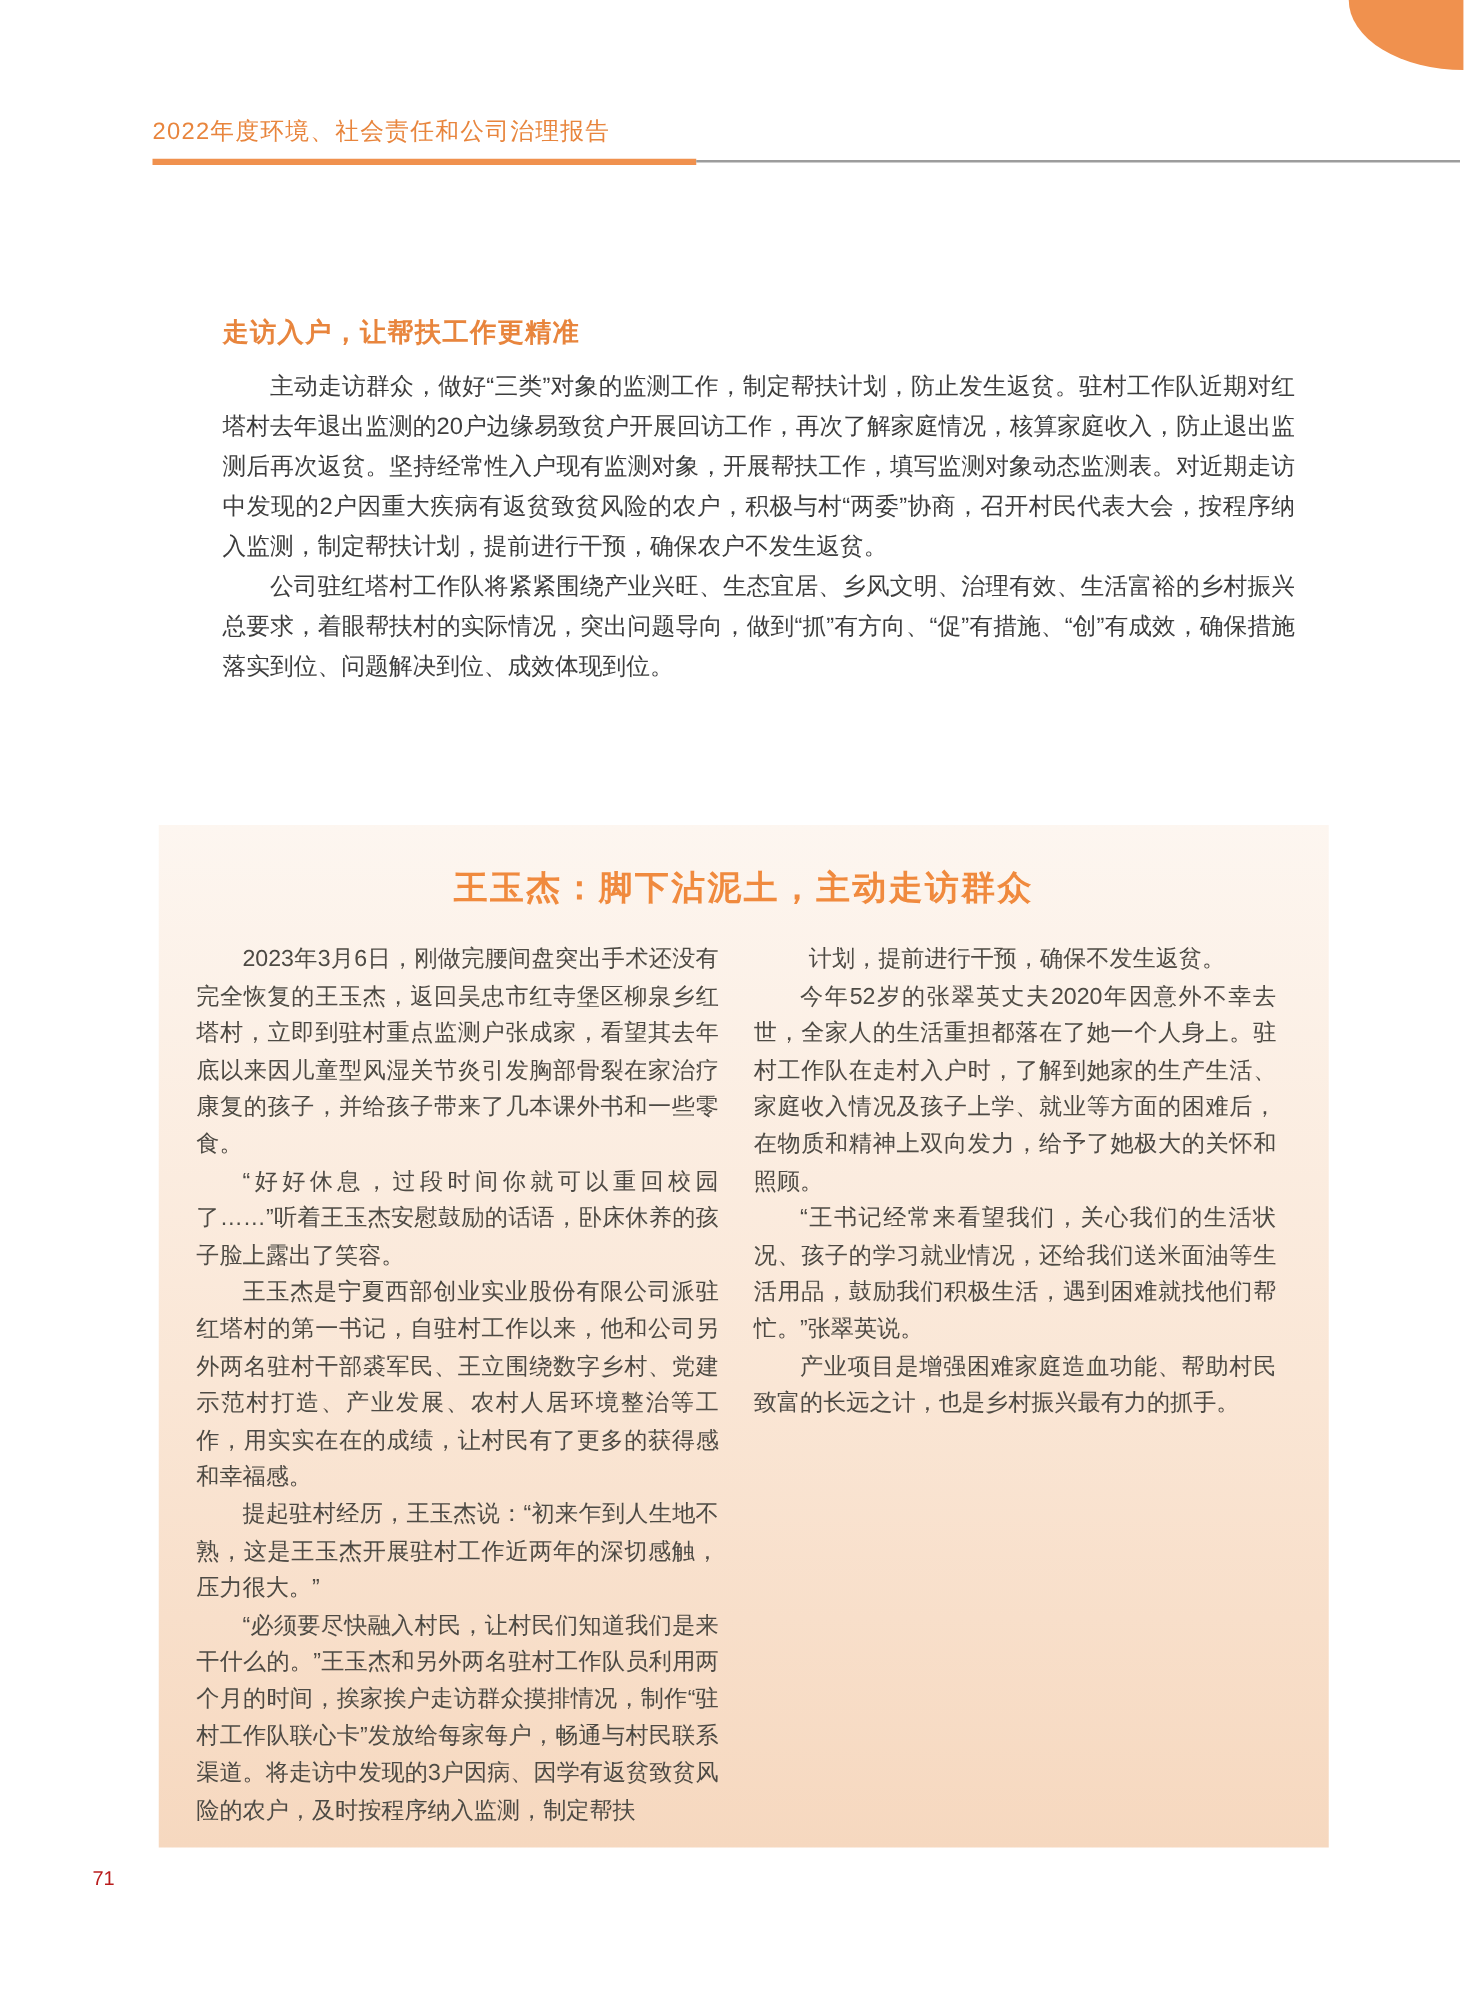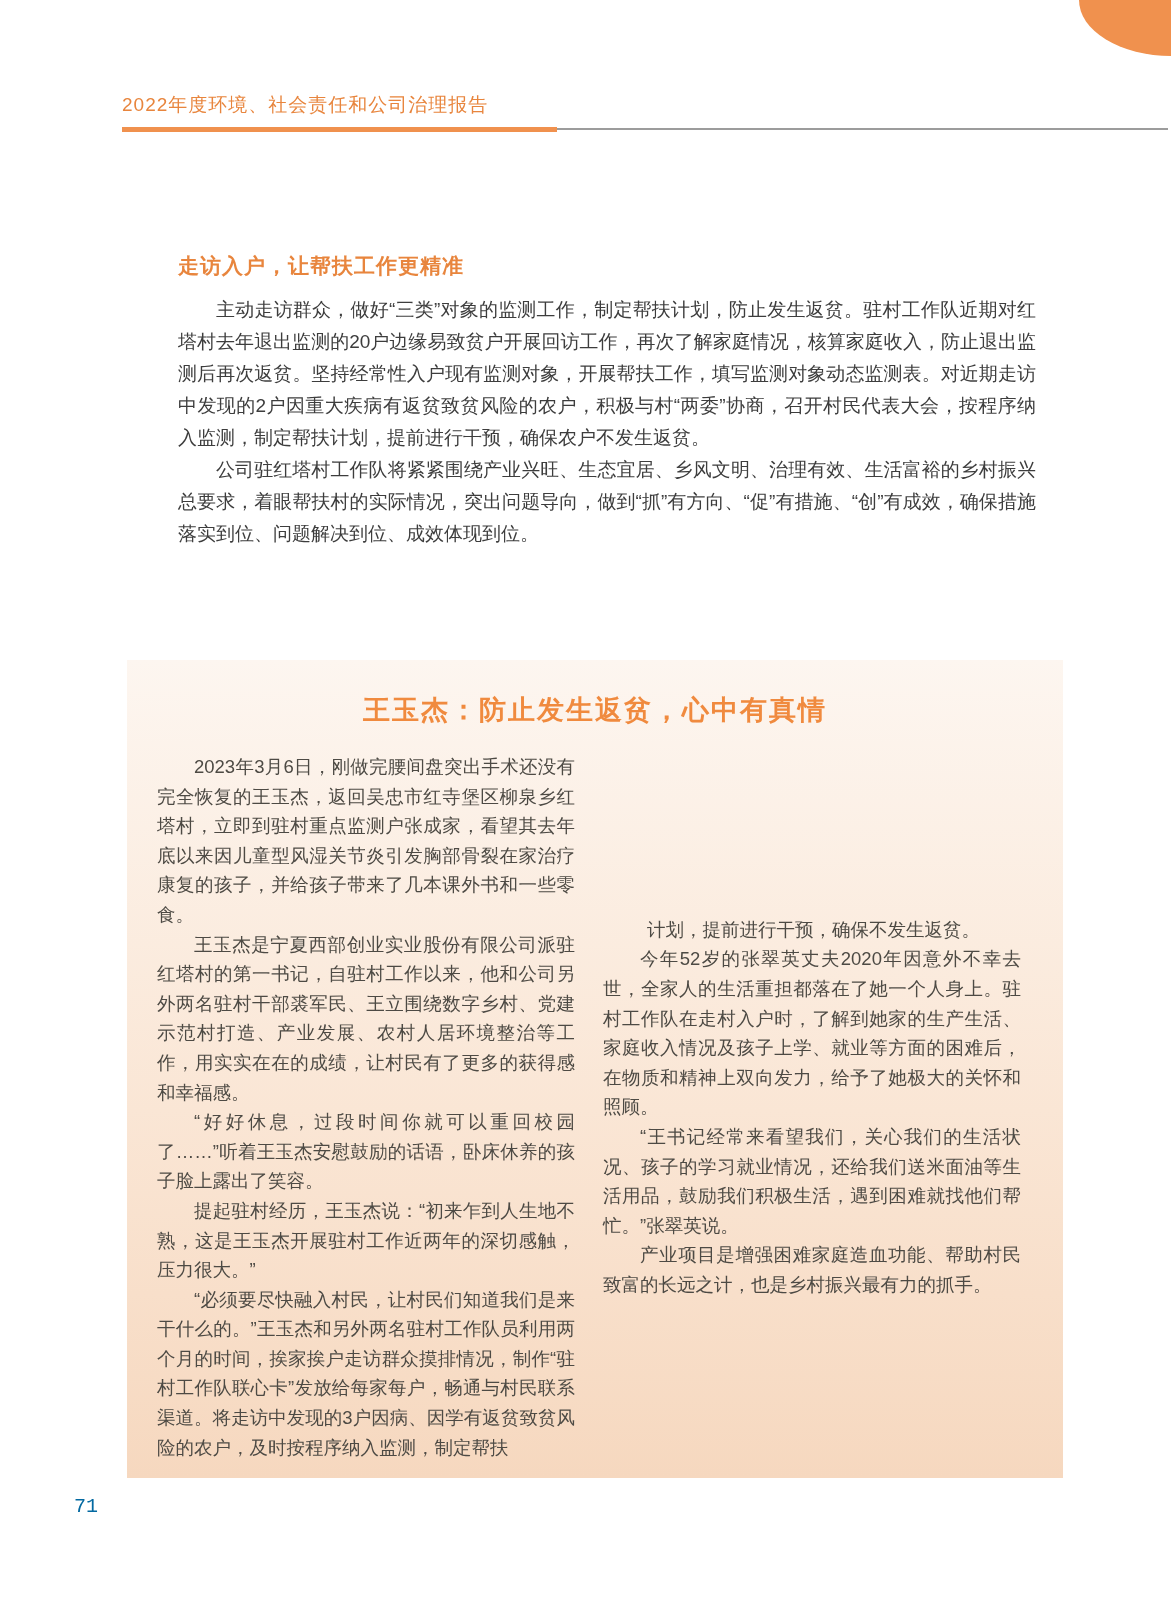--- a/index.html
+++ b/index.html
@@ -40,29 +40,29 @@
     color:#fff;font-size:24px;font-weight:bold;letter-spacing:2px;}
   .banner-bump{position:absolute;right:2px;bottom:0;width:64px;height:66px;
     background:var(--banner);border-radius:32px 32px 0 0;}
   .banner-icon{position:absolute;left:50%;bottom:6px;transform:translateX(-46%);}
 
   
   .case-box{position:absolute;left:127px;top:660px;width:936px;height:818px;
     background:linear-gradient(180deg,#FDF6F0 0%,#FAE6D5 55%,#F6D8BF 100%);}
   .case-title{margin-top:32px;text-align:center;color:#F08A3E;font-size:27px;
     font-weight:bold;letter-spacing:2px;}
-  .case-columns{display:flex;gap:28px;padding:24px 42px 0 30px;align-items:center;}
+  .case-columns{display:flex;gap:28px;padding:24px 42px 0 30px;}
   .case-col{flex:1;color:var(--case-text);font-size:18.5px;line-height:29.6px;
     text-align:justify;}
   .case-col p{text-indent:2em;}
   .case-col p.no-indent{text-indent:0;margin-left:44px;}
 
   
-  .page-number{position:absolute;left:74px;top:1495px;color:#0369a1;
-    font-family:Liberation Mono, monospace;font-size:20px;}
+  .page-number{position:absolute;left:74px;top:1495px;color:#b91c1c;
+    font-family:Liberation Sans, sans-serif;font-size:16px;}
 </style>
 </head>
 <body>
 
 <div class="page">
 
   <div class="corner-wedge"></div>
 
   <div class="report-header">
     <div class="report-title">2022年度环境、社会责任和公司治理报告</div>
@@ -75,26 +75,26 @@
   <div class="section">
     <div class="section-heading">走访入户，让帮扶工作更精准</div>
     <div class="section-body">
         <p>主动走访群众，做好“三类”对象的监测工作，制定帮扶计划，防止发生返贫。驻村工作队近期对红塔村去年退出监测的20户边缘易致贫户开展回访工作，再次了解家庭情况，核算家庭收入，防止退出监测后再次返贫。坚持经常性入户现有监测对象，开展帮扶工作，填写监测对象动态监测表。对近期走访中发现的2户因重大疾病有返贫致贫风险的农户，积极与村“两委”协商，召开村民代表大会，按程序纳入监测，制定帮扶计划，提前进行干预，确保农户不发生返贫。</p>
         <p>公司驻红塔村工作队将紧紧围绕产业兴旺、生态宜居、乡风文明、治理有效、生活富裕的乡村振兴总要求，着眼帮扶村的实际情况，突出问题导向，做到“抓”有方向、“促”有措施、“创”有成效，确保措施落实到位、问题解决到位、成效体现到位。</p>
       </div>
   </div>
 
 
   <div class="case-box">
-    <div class="case-title">王玉杰：防止发生返贫，心中有真情</div>
+    <div class="case-title">王玉杰：脚下沾泥土，主动走访群众</div>
     <div class="case-columns">
       <div class="case-col">
           <p>2023年3月6日，刚做完腰间盘突出手术还没有完全恢复的王玉杰，返回吴忠市红寺堡区柳泉乡红塔村，立即到驻村重点监测户张成家，看望其去年底以来因儿童型风湿关节炎引发胸部骨裂在家治疗康复的孩子，并给孩子带来了几本课外书和一些零食。</p>
+          <p>“好好休息，过段时间你就可以重回校园了……”听着王玉杰安慰鼓励的话语，卧床休养的孩子脸上露出了笑容。</p>
           <p>王玉杰是宁夏西部创业实业股份有限公司派驻红塔村的第一书记，自驻村工作以来，他和公司另外两名驻村干部裘军民、王立围绕数字乡村、党建示范村打造、产业发展、农村人居环境整治等工作，用实实在在的成绩，让村民有了更多的获得感和幸福感。</p>
-          <p>“好好休息，过段时间你就可以重回校园了……”听着王玉杰安慰鼓励的话语，卧床休养的孩子脸上露出了笑容。</p>
           <p>提起驻村经历，王玉杰说：“初来乍到人生地不熟，这是王玉杰开展驻村工作近两年的深切感触，压力很大。”</p>
           <p>“必须要尽快融入村民，让村民们知道我们是来干什么的。”王玉杰和另外两名驻村工作队员利用两个月的时间，挨家挨户走访群众摸排情况，制作“驻村工作队联心卡”发放给每家每户，畅通与村民联系渠道。将走访中发现的3户因病、因学有返贫致贫风险的农户，及时按程序纳入监测，制定帮扶</p>
         </div>
       <div class="case-col">
           <p class="no-indent">计划，提前进行干预，确保不发生返贫。</p>
           <p>今年52岁的张翠英丈夫2020年因意外不幸去世，全家人的生活重担都落在了她一个人身上。驻村工作队在走村入户时，了解到她家的生产生活、家庭收入情况及孩子上学、就业等方面的困难后，在物质和精神上双向发力，给予了她极大的关怀和照顾。</p>
           <p>“王书记经常来看望我们，关心我们的生活状况、孩子的学习就业情况，还给我们送米面油等生活用品，鼓励我们积极生活，遇到困难就找他们帮忙。”张翠英说。</p>
           <p>产业项目是增强困难家庭造血功能、帮助村民致富的长远之计，也是乡村振兴最有力的抓手。</p>
         </div>
     </div>

